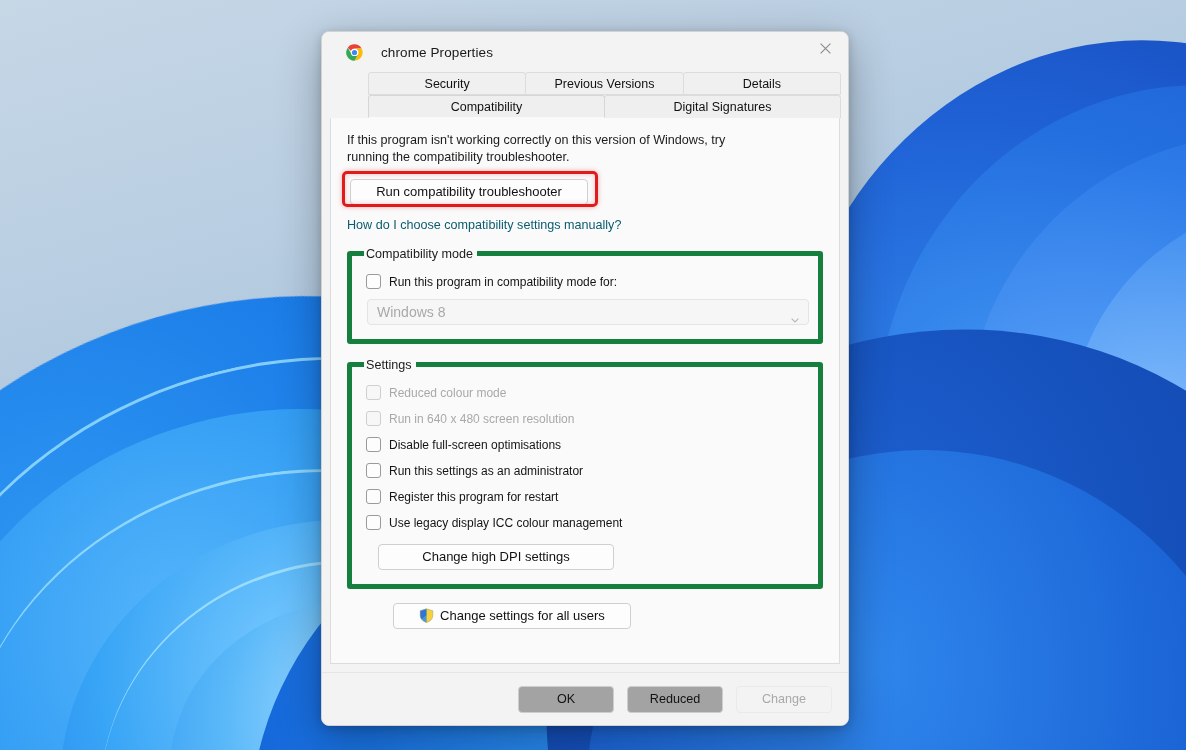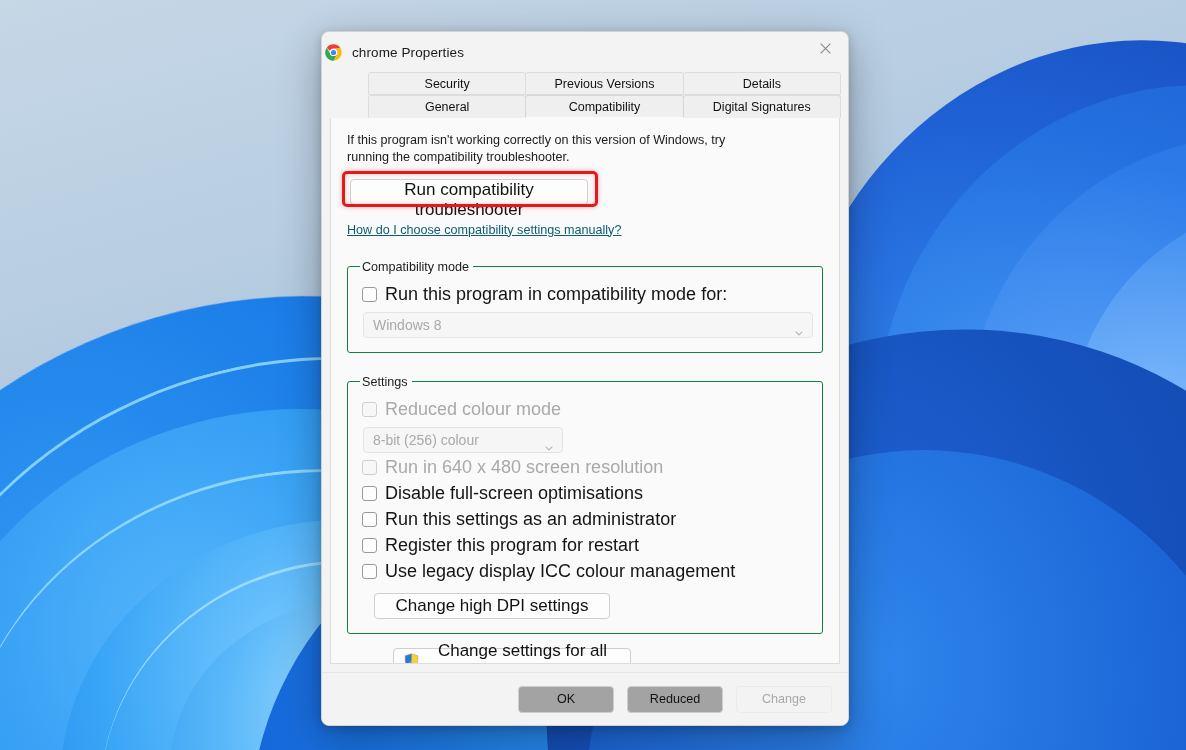--- a/index.html
+++ b/index.html
@@ -128,23 +128,24 @@
     display: flex;
     flex-direction: column;
   }
 
   
   .titlebar {
     height: 40px;
     flex: 0 0 40px;
     display: flex;
     align-items: center;
-    padding-left: 3px;
+    padding-left: 24px;
     background: #f3f3f3;
     position: relative;
+    gap: 8px;
   }
   .app-icon { width: 17px; height: 17px; position: relative; flex: 0 0 17px; }
   .title-text {
     margin-left: 10px;
     font-size: 13.5px;
     color: #1a1a1a;
     letter-spacing: 0.1px;
   }
   .close-btn {
     position: absolute;
@@ -206,21 +207,21 @@
     color: #1b1b1b;
     line-height: 1.38;
     max-width: 420px;
     margin: 0 0 12px 0;
   }
 
   .btn {
     background: #fdfdfd;
     border: 1px solid #cfcfcf;
     border-radius: 4px;
-    font-size: 17px;
+    font-size: 13px;
     color: #121212;
     font-family: "Liberation Sans", sans-serif;
     height: 26px;
     cursor: default;
     padding: 0 10px;
   }
   .btn.wide { width: 238px; }
 
   .troubleshoot-wrap {
     position: relative;
@@ -233,32 +234,31 @@
     left: -8px; top: -8px;
     width: 256px; height: 36px;
     border: 3px solid #e01b1b;
     border-radius: 5px;
     pointer-events: none;
     box-shadow: 0 0 5px rgba(224,27,27,0.35), inset 0 0 5px rgba(224,27,27,0.25);
   }
 
   .helplink {
     display: inline-block;
-    margin-top: 4px;
+    margin-top: 13px;
     font-size: 12.6px;
     color: #0b5c70;
-    text-decoration: underline;
     cursor: default;
   }
 
   
   fieldset.group {
-    margin: 22px 0 0 0;
+    margin: 14px 0 0 0;
     padding: 8px 12px 12px 12px;
-    border: 1px solid #15803d;
+    border: 5px solid #15803d;
     border-radius: 3px;
     background: transparent;
   }
   fieldset.group > legend {
     font-size: 12.6px;
     color: #1b1b1b;
     padding: 0 4px 0 2px;
   }
 
   .chk-row {
@@ -269,21 +269,21 @@
   }
   .chk {
     width: 15px; height: 15px;
     border: 1px solid #9a9a9a;
     background: #fdfdfd;
     border-radius: 3px;
     flex: 0 0 15px;
     margin-right: 8px;
     cursor: default;
   }
-  .chk-label { font-size: 18px; color: #141414; cursor: default; }
+  .chk-label { font-size: 12px; color: #141414; cursor: default; }
 
   .disabled .chk { border-color: #cfcfcf; background: #f7f7f7; }
   .disabled .chk-label { color: #a9a9a9; }
 
   .combo {
     position: relative;
     height: 26px;
     border: 1px solid #dadada;
     border-radius: 4px;
     background: #f7f7f7;
@@ -394,23 +394,20 @@
           <span>Security</span>
         </div>
         <div class="tab">
           <span>Previous Versions</span>
         </div>
         <div class="tab">
           <span>Details</span>
         </div>
       </div>
       <div class="tabrow bottom">
-        <div class="tab">
-          <span>General</span>
-        </div>
         <div class="tab active">
           <span>Compatibility</span>
         </div>
         <div class="tab">
           <span>Digital Signatures</span>
         </div>
       </div>
     </div>
 
     <div class="tabbody">
@@ -443,28 +440,20 @@
 
       
       <fieldset class="group">
         <legend>Settings</legend>
 
         <div class="chk-row disabled">
           <span class="chk"></span>
           <span class="chk-label">Reduced colour mode</span>
         </div>
 
-        <div class="combo half disabled-combo">
-          <span>8-bit (256) colour</span>
-          <span class="caret">
-            <svg width="8" height="5" viewBox="0 0 8 5">
-                <path d="M0.6 0.6 L4 4 L7.4 0.6" stroke="#b6b6b6" stroke-width="1.1" fill="none"></path>
-              </svg>
-          </span>
-        </div>
 
         <div class="chk-row disabled">
           <span class="chk"></span>
           <span class="chk-label">Run in 640 x 480 screen resolution</span>
         </div>
 
         <div class="chk-row">
           <span class="chk"></span>
           <span class="chk-label">Disable full-screen optimisations</span>
         </div>

